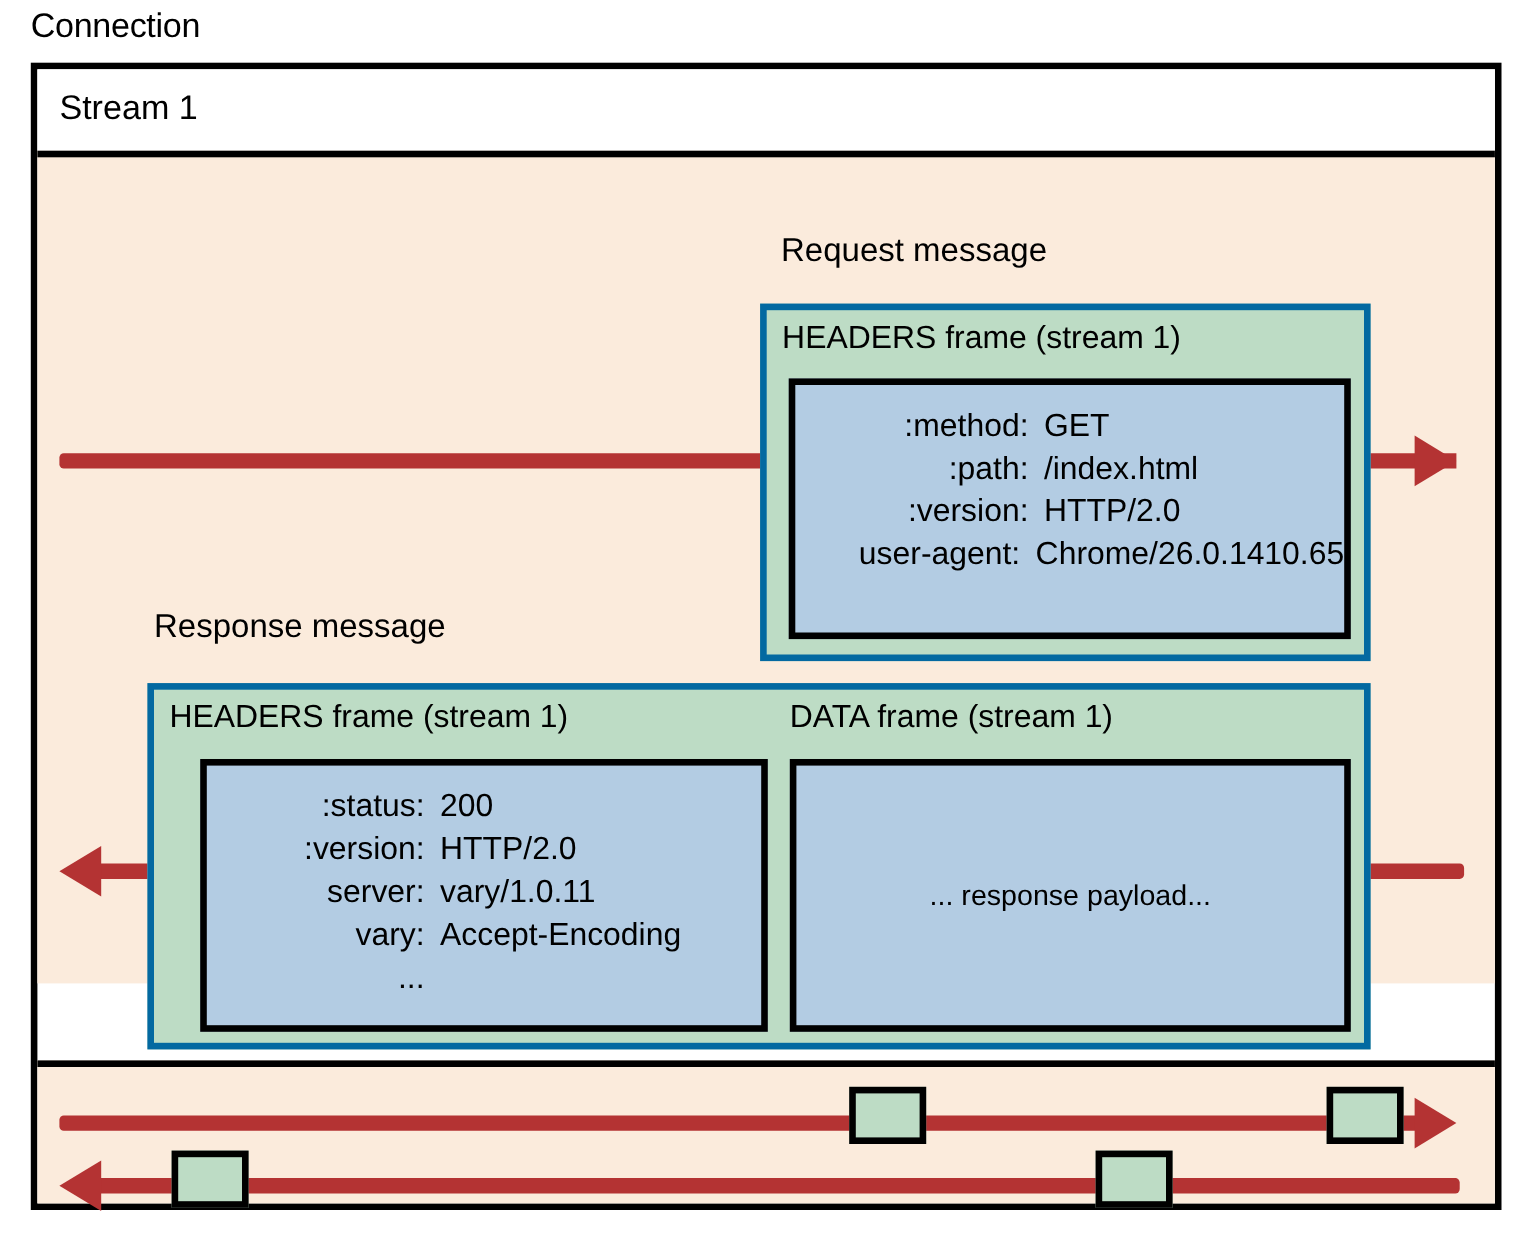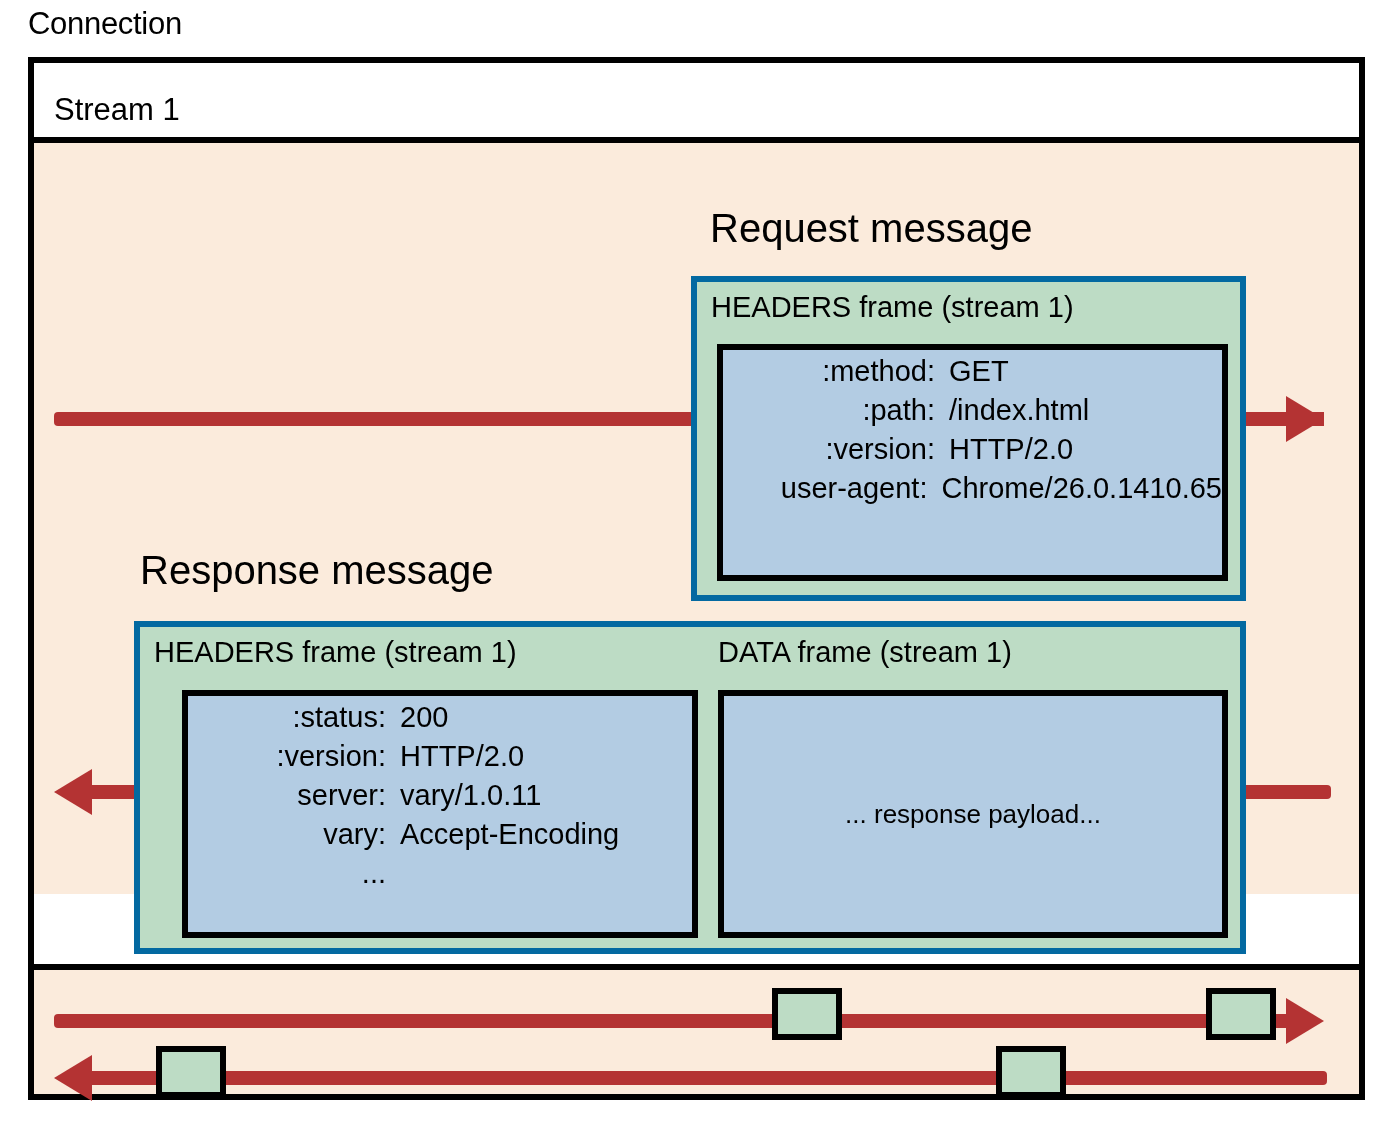--- a/index.html
+++ b/index.html
@@ -65,21 +65,21 @@
   .stream-body {
     position: absolute;
     left: 0;
     width: 100%;
     background: #fbebdc;
     box-sizing: border-box;
     border-top: 6px solid #000000;
   }
 
   
-  #stream1-header { top: 12px; height: 74px; padding-left: 40px; }
+  #stream1-header { top: 0px; height: 74px; padding-left: 40px; }
   #stream1-header .stream-header-label { top: 18px; }
   #stream1-body { top: 74px; height: 757px; }
 
   
   #streamN-header { top: 831px; height: 70px; border-top: 6px solid #000000; }
   #streamN-header .stream-header-label { top: 16px; }
   #streamN-body { top: 901px; height: 130px; }
 
   
   #stream-continuation-dots {
@@ -127,21 +127,21 @@
 
   
   #streamN-arrow-out-shaft { left: 20px; top: 44px; width: 1255px; border-radius: 4px 0 0 4px; }
   #streamN-arrow-out-head  { left: 1252px; top: 28px; }
   #streamN-arrow-in-shaft  { left: 48px; top: 101px; width: 1245px; border-radius: 0 4px 4px 0; }
   #streamN-arrow-in-head   { left: 20px; top: 85px; }
 
   
   .message-label {
     position: absolute;
-    font-size: 40px;
+    font-size: 30px;
     line-height: 34px;
     white-space: nowrap;
   }
   #request-message-label  { left: 676px; top: 68px; }
   #response-message-label { left: 106px; top: 410px; }
 
   
   .frame-box {
     position: absolute;
     background: #bddcc5;
@@ -168,21 +168,21 @@
   
   .header-list {
     position: absolute;
     left: 0;
     top: 0;
     width: 100%;
     height: 100%;
     display: flex;
     flex-direction: column;
     justify-content: flex-start;
-    padding-top: 2px;
+    padding-top: 18px;
     box-sizing: border-box;
   }
   .header-row {
     display: flex;
     align-items: baseline;
     font-size: 29px;
     line-height: 39px;
     white-space: nowrap;
   }
   .header-key {

